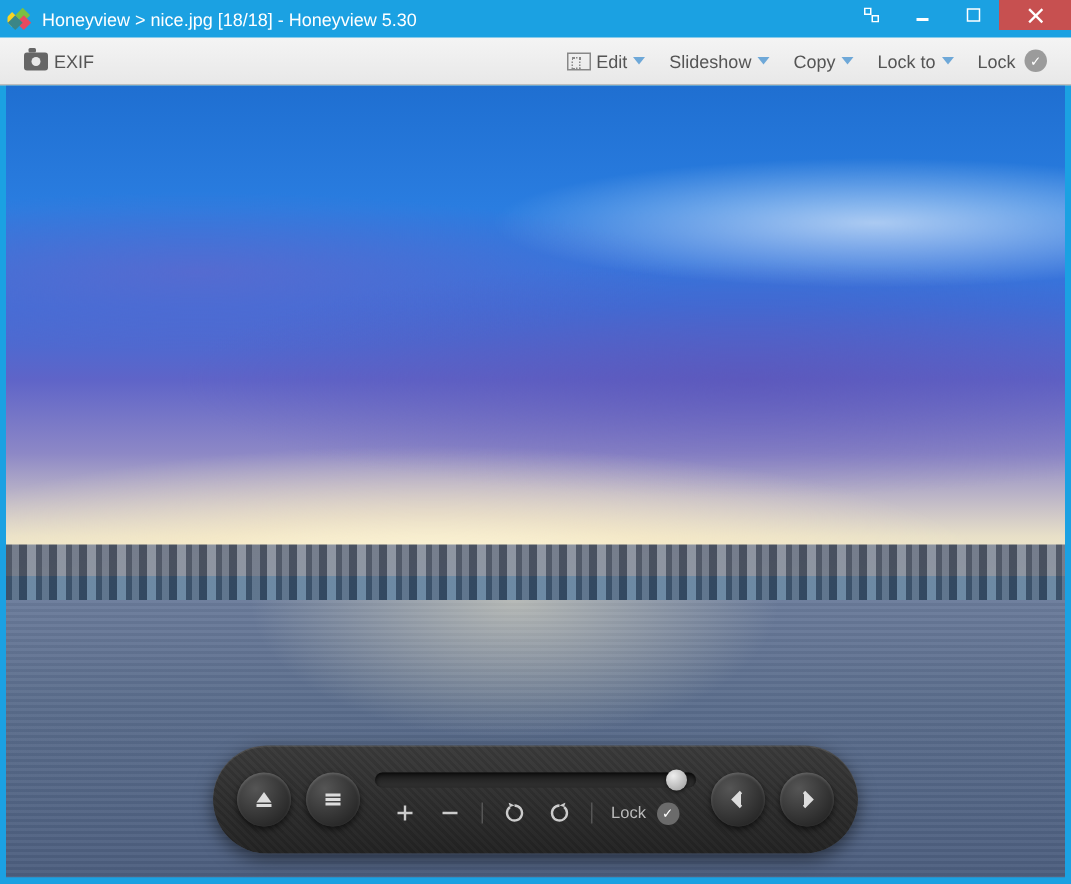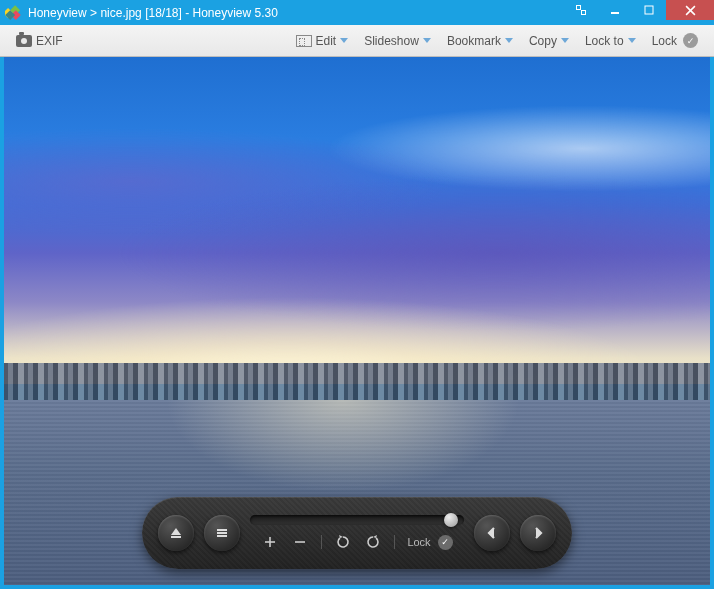--- a/index.html
+++ b/index.html
@@ -111,24 +111,20 @@
     <div class="menu-item">
       <span class="view-icon"></span>
       <span>Edit</span>
       <span class="dd"></span>
     </div>
     <div class="menu-item">
       <span>Slideshow</span>
       <span class="dd"></span>
     </div>
     <div class="menu-item">
-      <span>Bookmark</span>
-      <span class="dd"></span>
-    </div>
-    <div class="menu-item">
       <span>Copy</span>
       <span class="dd"></span>
     </div>
     <div class="menu-item">
       <span>Lock to</span>
       <span class="dd"></span>
     </div>
     <div class="menu-item">
       <span>Lock</span>
       <span class="lock-badge">✓</span>

